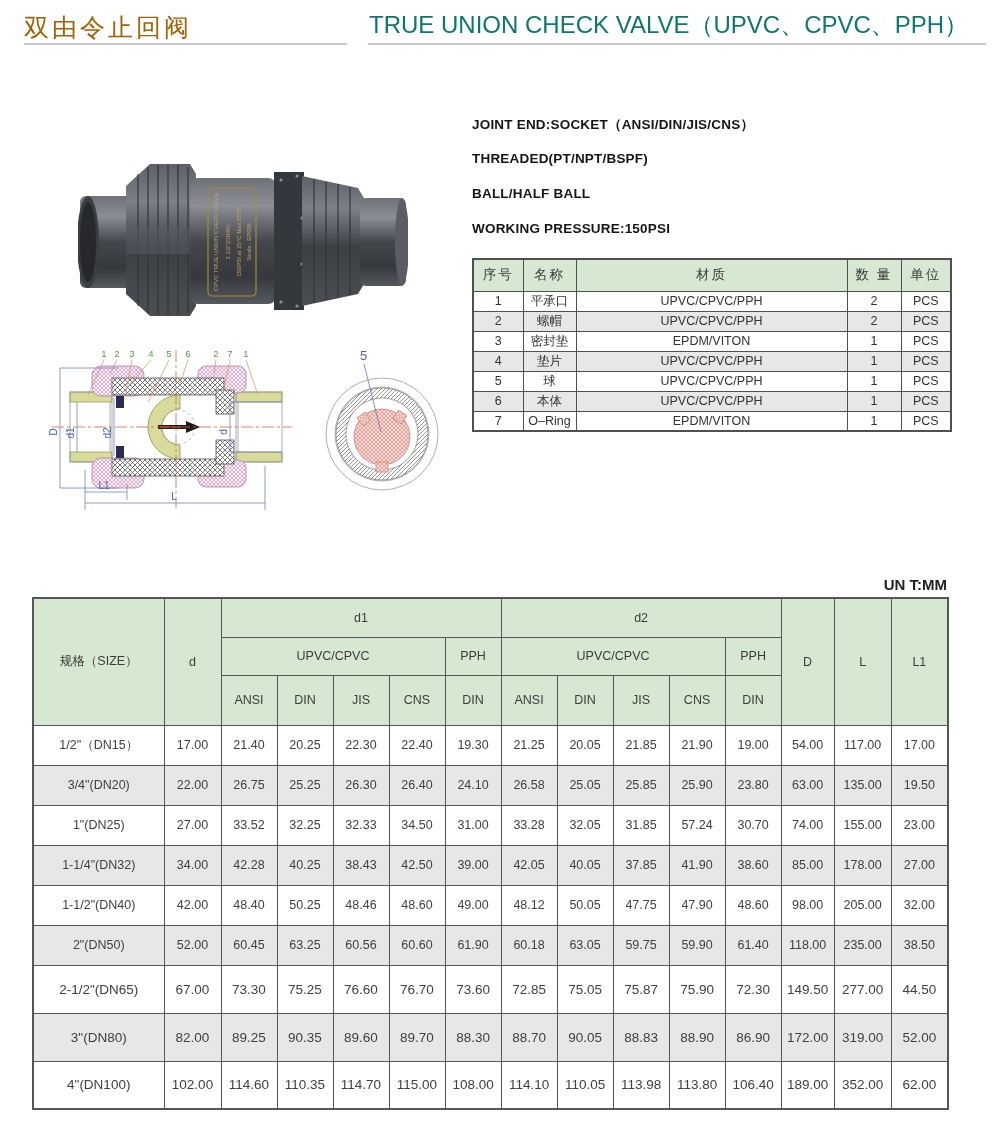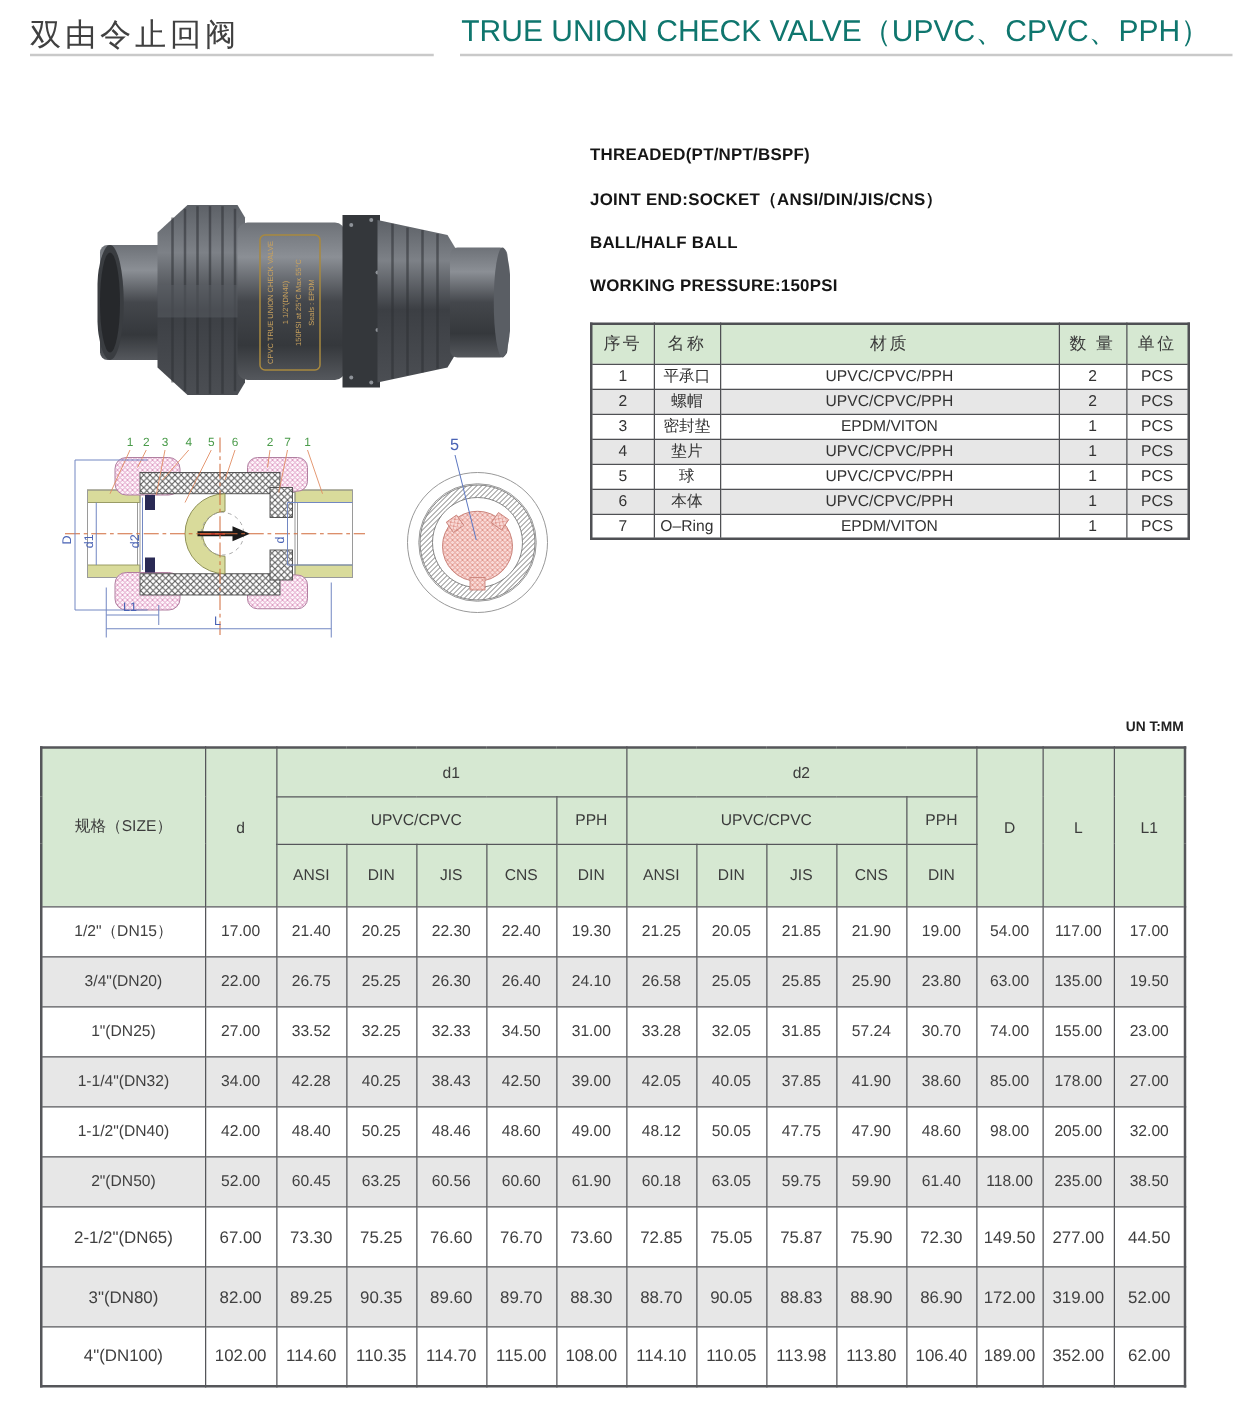--- a/index.html
+++ b/index.html
@@ -2,37 +2,37 @@
 <html><head>
 <meta charset="utf-8">
 <style>
   * { margin:0; padding:0; box-sizing:border-box; }
   body { background:#ffffff; }
   .page {
     position:relative; width:1008px; height:1132px; background:#ffffff;
     font-family:"Liberation Sans","DejaVu Sans",sans-serif; color:#333; overflow:hidden;
   }
   
-  .title-zh { position:absolute; left:24px; top:11px; font-size:25px; color:#404040; letter-spacing:3px; font-weight:500; }
+  .title-zh { position:absolute; left:24px; top:11px; font-size:25px; color:#a16207; letter-spacing:3px; font-weight:500; }
   .rule-zh  { position:absolute; left:24px; top:43px; width:323px; height:2px; background:#c9c9c9; }
   .title-en { position:absolute; left:369px; top:9px; width:620px; font-size:24px; color:#0f766e; white-space:nowrap; }
   .rule-en  { position:absolute; left:368px; top:43px; width:618px; height:2px; background:#c9c9c9; }
   
   .specs { position:absolute; left:472px; top:116px; }
   .specs div { font-size:13.5px; font-weight:bold; color:#151515; height:35px; letter-spacing:0.2px; }
   
   table { border-collapse:collapse; }
   .parts-table { position:absolute; left:472px; top:258px; width:478px; table-layout:fixed; }
   .parts-table th, .parts-table td { border:1px solid #4f5054; text-align:center; vertical-align:middle; }
   .parts-table { border:2px solid #4f5054; }
   .parts-table th { height:32px; background:#d6e8d2; font-size:13.5px; font-weight:normal; color:#3a3a3a; letter-spacing:2px; }
   .parts-table td { height:20px; font-size:12.5px; color:#333; }
   .parts-table tr.alt td { background:#e7e7e7; }
   
-  .unit-note { position:absolute; left:847px; top:576px; width:100px; text-align:right; font-size:11px; font-weight:bold; color:#222; }
+  .unit-note { position:absolute; left:847px; top:576px; width:100px; text-align:right; font-size:15px; font-weight:bold; color:#222; }
   .dim-table { position:absolute; left:32px; top:597px; width:915px; table-layout:fixed; border:2px solid #55565a; }
   .dim-table th, .dim-table td { border:1px solid #55565a; text-align:center; vertical-align:middle; }
   .dim-table th { background:#d6e8d2; font-weight:normal; font-size:12.5px; color:#3c3c3c; }
   .dim-table thead tr:nth-child(1) th { height:39px; }
   .dim-table thead tr:nth-child(2) th { height:38px;margin-left:16px; }
   .dim-table thead tr:nth-child(3) th { height:50px; }
   .dim-table td { height:40px; font-size:12.5px; color:#404040; }
   .dim-table tr.tall td { height:48px; font-size:13.5px; }
   .dim-table tr.alt td { background:#e7e7e7; }
   
@@ -118,22 +118,22 @@
       </g>
     </g>
 
     <g>
       <rect x="282" y="40" width="46" height="88" rx="6" fill="url(#cyl)"></rect>
       <ellipse cx="324" cy="84" rx="7" ry="44" fill="#5a5e64"></ellipse>
     </g>
   </svg>
 
   <div class="specs">
+    <div>JOINT END:SOCKET（ANSI/DIN/JIS/CNS）</div>
     <div>THREADED(PT/NPT/BSPF)</div>
-    <div>JOINT END:SOCKET（ANSI/DIN/JIS/CNS）</div>
     <div>BALL/HALF BALL</div>
     <div>WORKING PRESSURE:150PSI</div>
   </div>
 
   <table class="parts-table">
     <colgroup>
         <col style="width:50px">
         <col style="width:53px">
         <col style="width:271px">
         <col style="width:54px">

